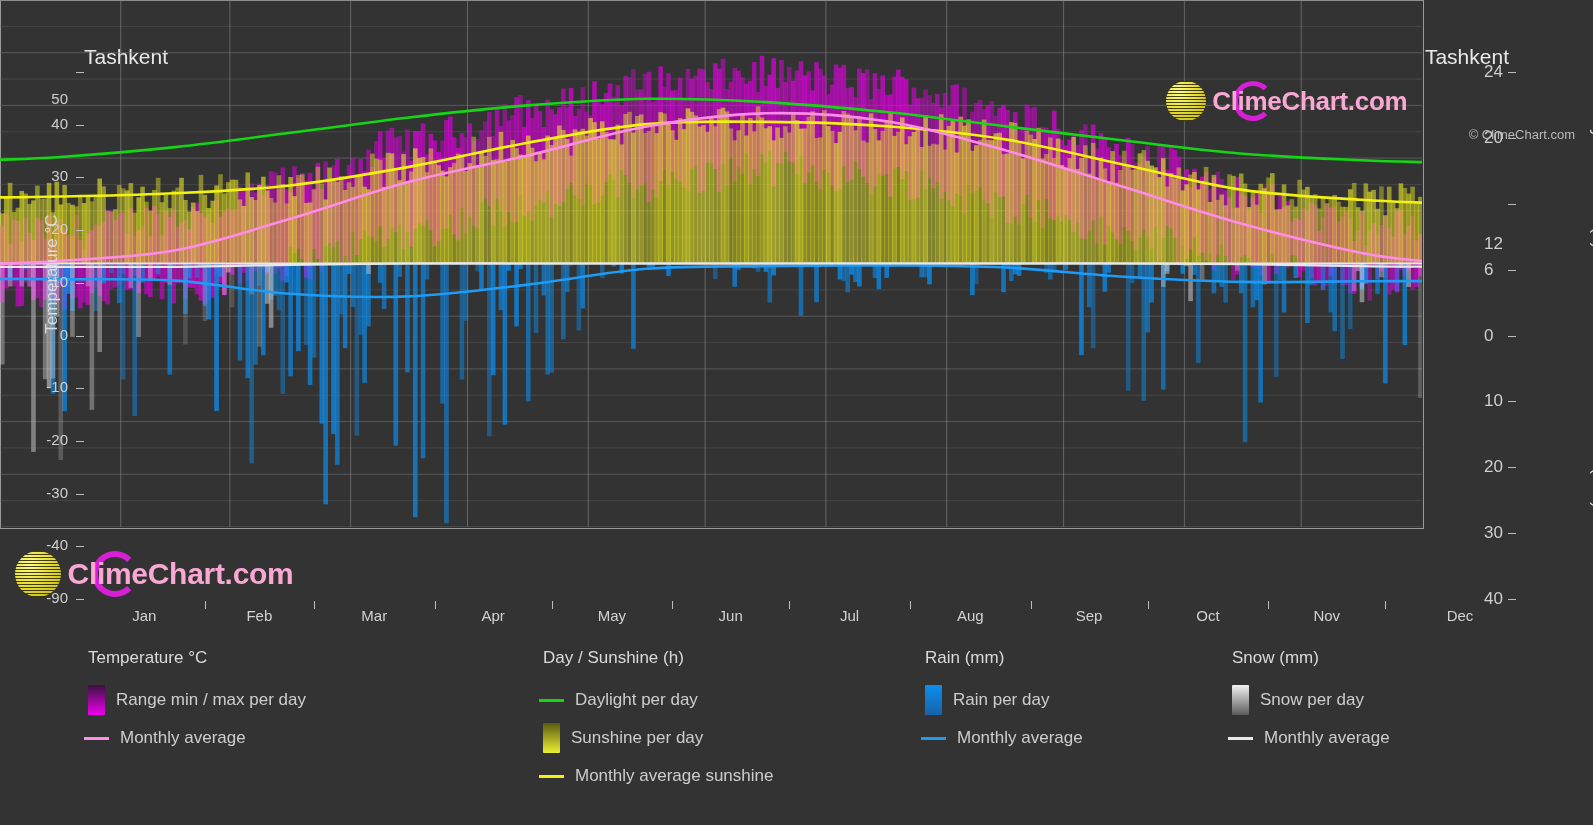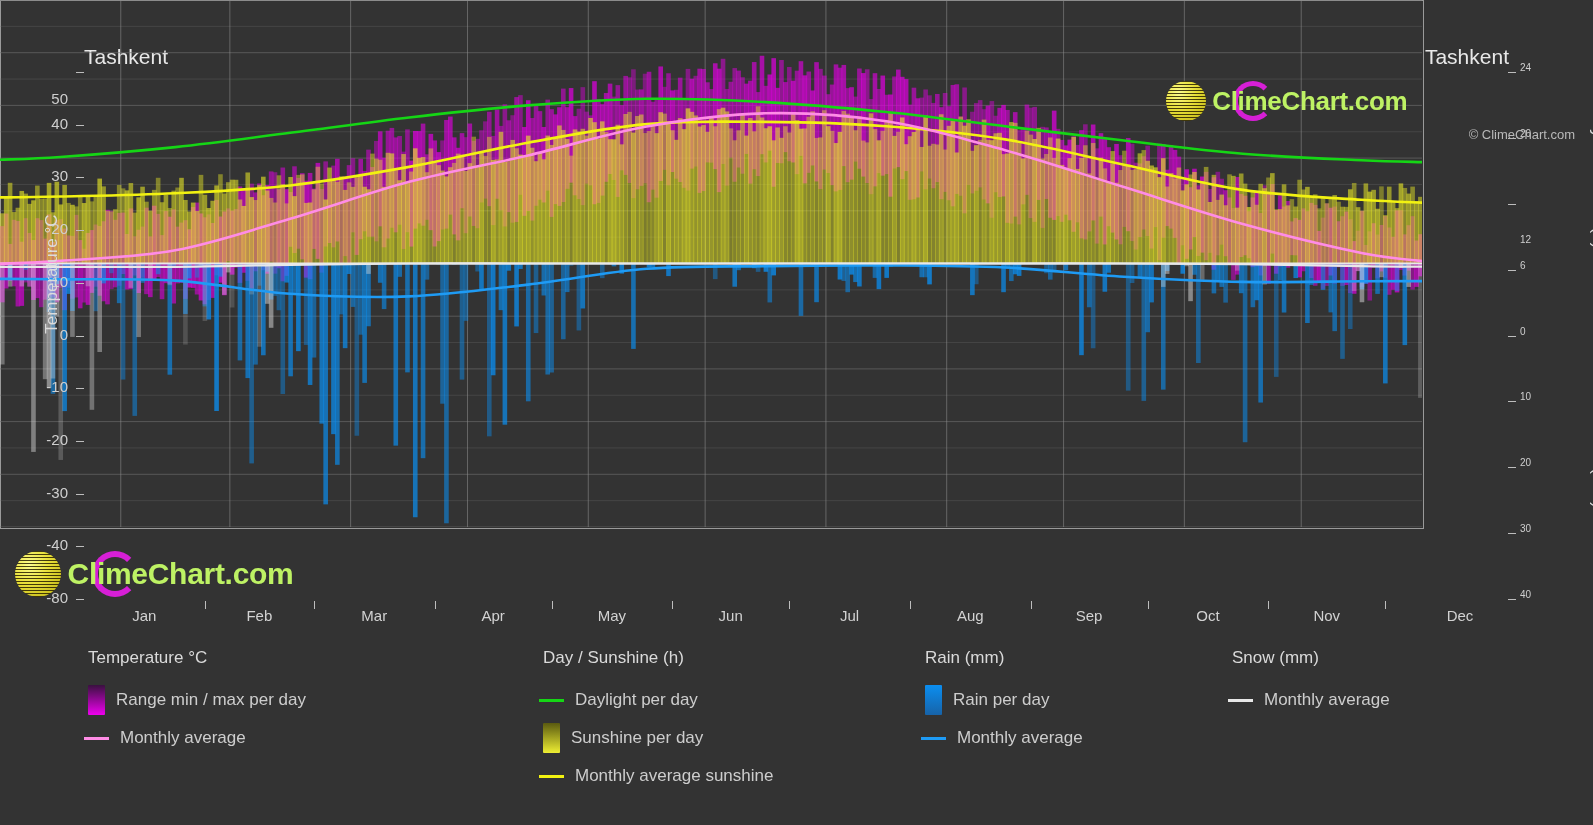--- a/index.html
+++ b/index.html
@@ -12,21 +12,21 @@
               font-size:20px;color:#eaeaea;letter-spacing:.2px;}
   .city-label{top:45px;font-size:21px;color:#e8e8e8;}
   #city-left{left:84px;}
   #city-right{right:84px;}
 
   
   #plot{left:84px;top:72px;width:1424px;height:529px;
         background:#333333;border:1px solid #9a9a9a;box-sizing:border-box;
         overflow:hidden;}
   .ytl{position:absolute;width:46px;text-align:right;font-size:15px;color:#cfcfcf;}
-  .ytr{position:absolute;left:1520px;width:46px;text-align:left;font-size:10px;color:#cfcfcf;}
+  .ytr{position:absolute;left:1484px;width:46px;text-align:left;font-size:17px;color:#cfcfcf;}
   .tickmark-l{position:absolute;left:76px;width:8px;height:1px;background:#bdbdbd;}
   .tickmark-r{position:absolute;left:1508px;width:8px;height:1px;background:#bdbdbd;}
   .xtick{position:absolute;top:607px;font-size:15px;color:#d2d2d2;
          text-align:center;width:90px;}
   .xmark{position:absolute;top:601px;width:1px;height:8px;background:#bdbdbd;}
 
   #axis-title-left{position:absolute;left:-48px;top:264px;width:200px;
       transform:rotate(-90deg);text-align:center;font-size:17px;color:#dcdcdc;}
   #axis-title-rt{position:absolute;left:1498px;top:168px;width:200px;
       transform:rotate(90deg);text-align:center;font-size:17px;color:#dcdcdc;}
@@ -44,21 +44,21 @@
   #copyright{position:absolute;right:18px;top:127px;font-size:13px;color:#b9b9b9;}
 
   
   .logo{position:absolute;display:flex;align-items:center;}
   .logo .arc{border-radius:50%;border-style:solid;border-color:#d61fd6;
              border-right-color:transparent;box-sizing:border-box;}
   .logo .globe{border-radius:50%;margin-left:-38%;
       background:
         repeating-linear-gradient(to bottom, rgba(40,30,0,.85) 0 1px, rgba(40,30,0,0) 1px 3px),
         radial-gradient(circle at 32% 30%, #fdfd8e 0%, #e8e03a 42%, #b9ae10 100%);}
-  .logo .txt{font-weight:bold;color:#bef264;letter-spacing:-.3px;}
+  .logo .txt{font-weight:bold;color:#f9a8d4;letter-spacing:-.3px;}
   #logo-top{left:1233px;top:81px;}
   #logo-top .arc{width:40px;height:40px;border-width:5px;}
   #logo-top .globe{width:40px;height:40px;}
   #logo-top .txt{font-size:26px;margin-left:6px;}
   #logo-bot{left:92px;top:551px;}
   #logo-bot .arc{width:46px;height:46px;border-width:6px;}
   #logo-bot .globe{width:46px;height:46px;}
   #logo-bot .txt{font-size:30px;margin-left:7px;}
 </style>
 </head>
@@ -1092,21 +1092,21 @@
       <div class="ytl" style="left: 22px; top: 325.5px;">0</div>
       <div class="tickmark-l" style="top: 335.5px;"></div>
       <div class="ytl" style="left: 22px; top: 378.2px;">-10</div>
       <div class="tickmark-l" style="top: 388.2px;"></div>
       <div class="ytl" style="left: 22px; top: 430.9px;">-20</div>
       <div class="tickmark-l" style="top: 440.9px;"></div>
       <div class="ytl" style="left: 22px; top: 483.6px;">-30</div>
       <div class="tickmark-l" style="top: 493.6px;"></div>
       <div class="ytl" style="left: 22px; top: 536.3px;">-40</div>
       <div class="tickmark-l" style="top: 546.3px;"></div>
-      <div class="ytl" style="left: 22px; top: 589px;">-80</div>
+      <div class="ytl" style="left: 22px; top: 589px;">-90</div>
       <div class="tickmark-l" style="top: 599px;"></div>
       <div class="ytr" style="top: 62px;">24</div>
       <div class="tickmark-r" style="top: 72px;"></div>
       <div class="ytr" style="top: 127.875px;">20</div>
       <div class="tickmark-r" style="top: 137.875px;"></div>
       <div class="ytr" style="top: 193.75px; margin-top: 40px;">12</div>
       <div class="tickmark-r" style="top: 203.75px;"></div>
       <div class="ytr" style="top: 259.625px;">6</div>
       <div class="tickmark-r" style="top: 269.625px;"></div>
       <div class="ytr" style="top: 325.5px;">0</div>
@@ -1193,19 +1193,23 @@
           <span class="leg-txt">Rain per day</span>
         </div>
         <div class="leg-row">
           <span class="ln" style="background: rgb(30, 155, 245);"></span>
           <span class="leg-txt">Monthly average</span>
         </div>
       </div>
       <div class="leg-col" style="left: 1232px;">
         <div class="leg-head">Snow (mm)</div>
         <div class="leg-row">
+          <span class="sw" style="background: linear-gradient(rgb(242, 242, 242), rgb(90, 90, 90));"></span>
+          <span class="leg-txt">Snow per day</span>
+        </div>
+        <div class="leg-row">
           <span class="ln" style="background: rgb(232, 232, 232);"></span>
           <span class="leg-txt">Monthly average</span>
         </div>
       </div>
     </div>
   <div id="copyright">© ClimeChart.com</div>
 </div>
 
 </body></html>

